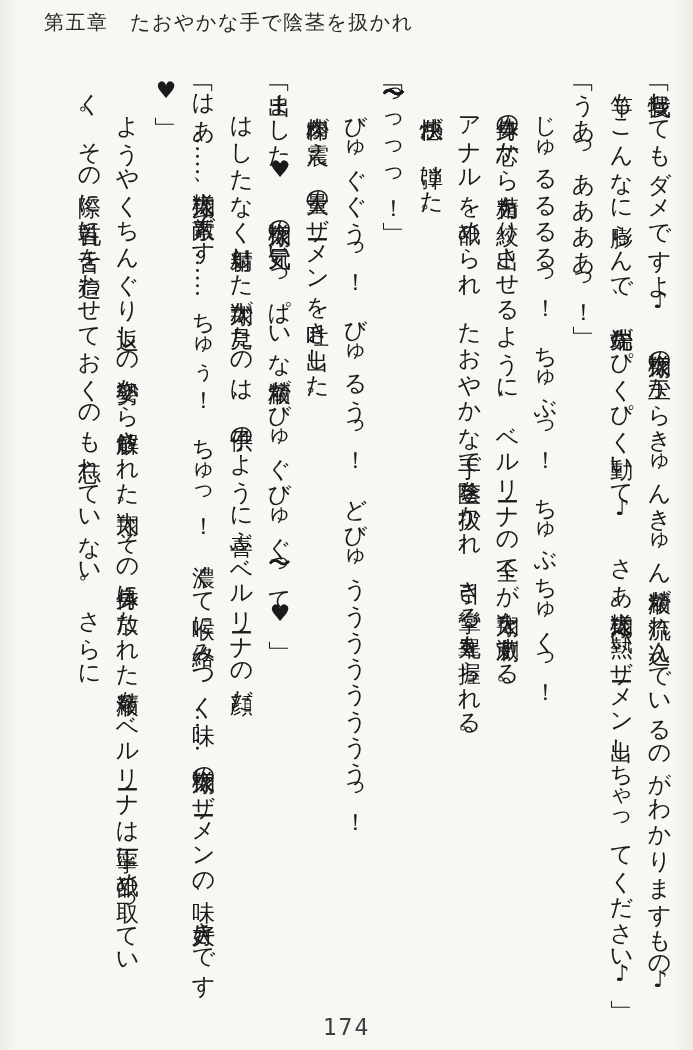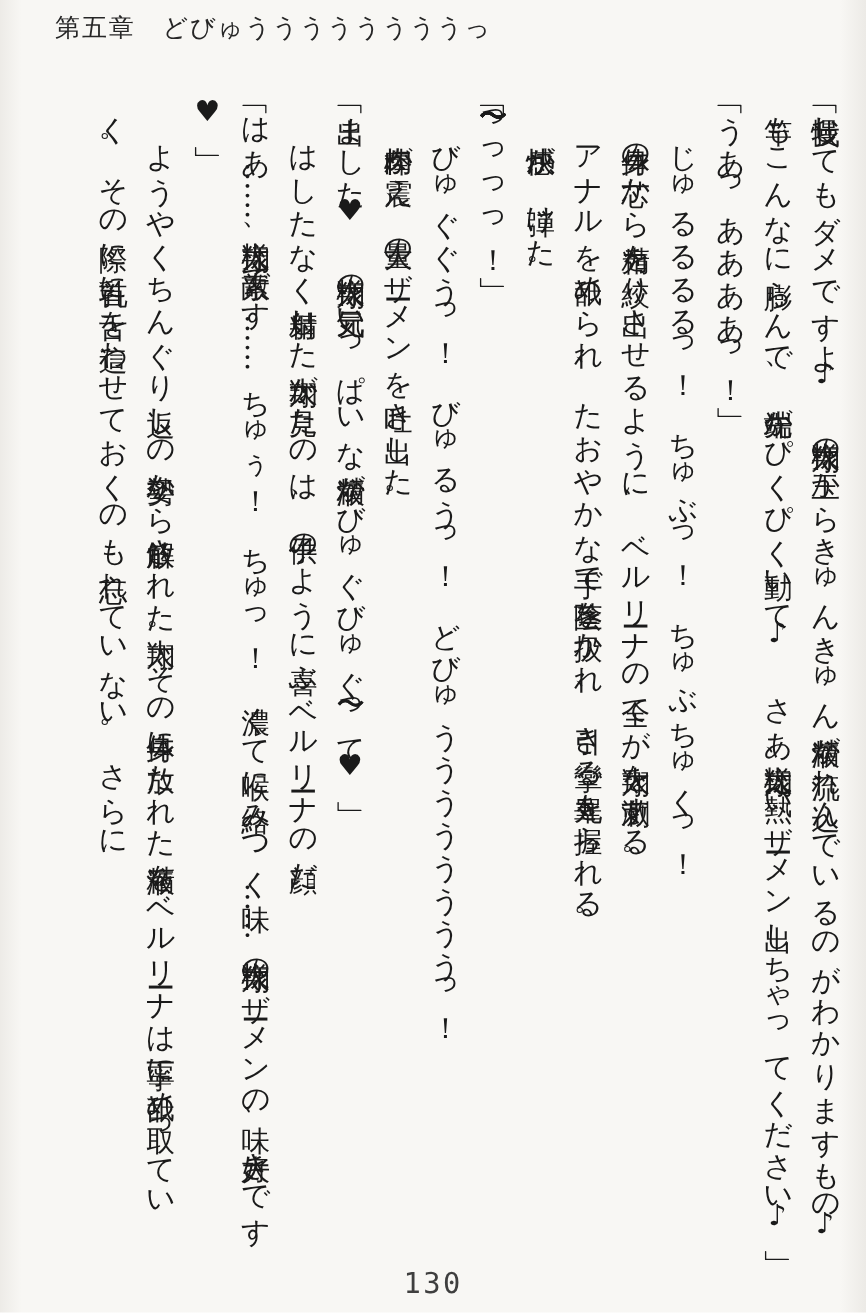--- a/index.html
+++ b/index.html
@@ -57,32 +57,32 @@
     font-family: "DejaVu Sans Mono", "Liberation Mono", monospace;
     font-size: 23px;
     letter-spacing: 2px;
     color: #3f3f3f;
   }
 </style>
 </head>
 <body>
 
 <div class="page">
-  <div class="chapter-header">第五章　どびゅううううううううっ</div>
+  <div class="chapter-header">第五章　たおやかな手で陰茎を扱かれ</div>
 
   <div class="text-body">
       <p class="para">「我慢してもダメですよ♪　翔太様の玉からきゅんきゅん精液が流れ込んでいるのがわかりますもの♪　竿もこんなに膨らんで、先端がぴくぴく動いて♪　さあ翔太様、熱〜いザーメン出しちゃってください♪」</p>
       <p class="para">「うあっああああっ！」</p>
       <p class="para indent">じゅるるるるっ！　ちゅぶっ！　ちゅぶちゅくっ！</p>
       <p class="para indent">身体の芯から精力を絞り出させるように、ベルリーナの全てが翔太を刺激する。</p>
       <p class="para indent">アナルを舐められ、たおやかな手で陰茎を扱かれ、引き攣る睾丸を握られる。</p>
       <p class="para indent">快感が、弾けた。</p>
       <p class="para">「〜〜〜〜〜〜〜〜っっっっ！」</p>
       <p class="para indent">びゅぐぐうっ！　びゅるうっ！　どびゅううううううううっ！</p>
       <p class="para indent">肉棒が震え、大量のザーメンを吐き出した。</p>
       <p class="para">「出ました♥　翔太様の元気いっぱいな精液がびゅぐびゅぐ〜〜って♥」</p>
       <p class="para indent">はしたなく射精した翔太が見たのは、子供のように喜ぶベルリーナの顔だ。</p>
       <p class="para">「はあ……翔太様、素敵です……ちゅぅ！　ちゅっ！　濃くて喉に絡みつく味……翔太様のザーメンの味、大好きです♥」</p>
       <p class="para indent">ようやくちんぐり返しの姿勢から解放された翔太。その身体に放たれた精液をベルリーナは丁寧に舐め取っていく。その際に乳首に舌を這わせておくのも忘れていない。さらに</p>
     </div>
 
-  <div class="page-number">130</div>
+  <div class="page-number">174</div>
 </div>
 
 </body></html>

